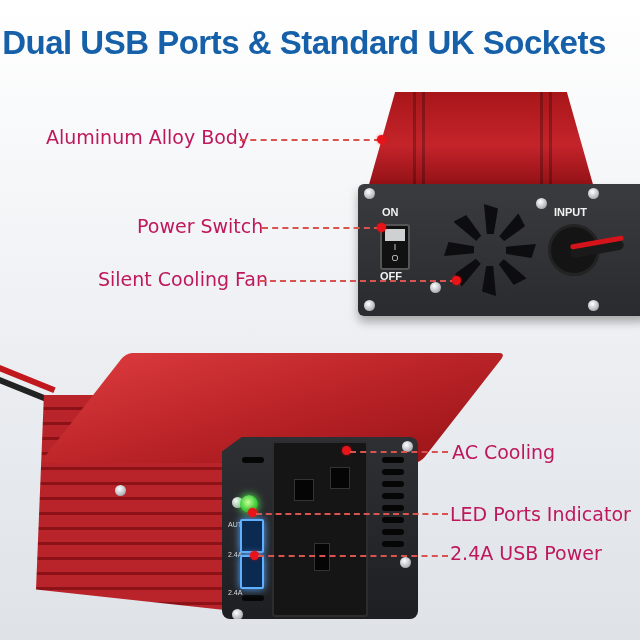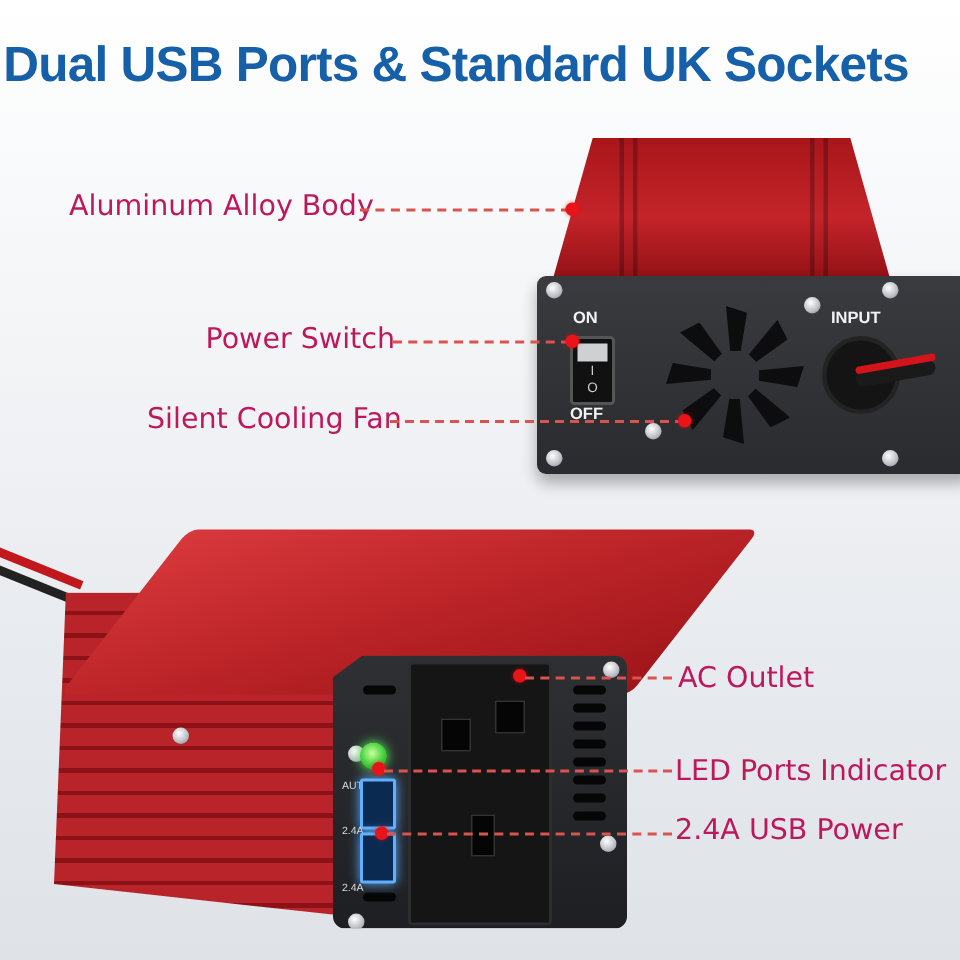--- a/index.html
+++ b/index.html
@@ -172,21 +172,21 @@
     <div class="socket">
       <div class="pin" style="left:20px;top:36px;width:18px;height:20px"></div>
       <div class="pin" style="left:56px;top:24px;width:18px;height:20px"></div>
       <div class="pin" style="left:40px;top:100px;width:14px;height:26px"></div>
     </div>
   </div>
 </div>
 
 <div class="dot" style="left:342px;top:446px"></div>
 <div class="dash" style="left:350px;top:451px;width:98px"></div>
-<div class="label" style="left:452px;top:441px">AC Outlet</div>
+<div class="label" style="left:452px;top:441px">AC Cooling</div>
 
 <div class="dot" style="left:248px;top:508px"></div>
 <div class="dash" style="left:256px;top:513px;width:192px"></div>
 <div class="label" style="left:450px;top:503px">LED Ports Indicator</div>
 
 <div class="dot" style="left:250px;top:551px"></div>
 <div class="dash" style="left:258px;top:555px;width:190px"></div>
 <div class="label" style="left:450px;top:542px">2.4A USB Power</div>
 
 </body></html>

